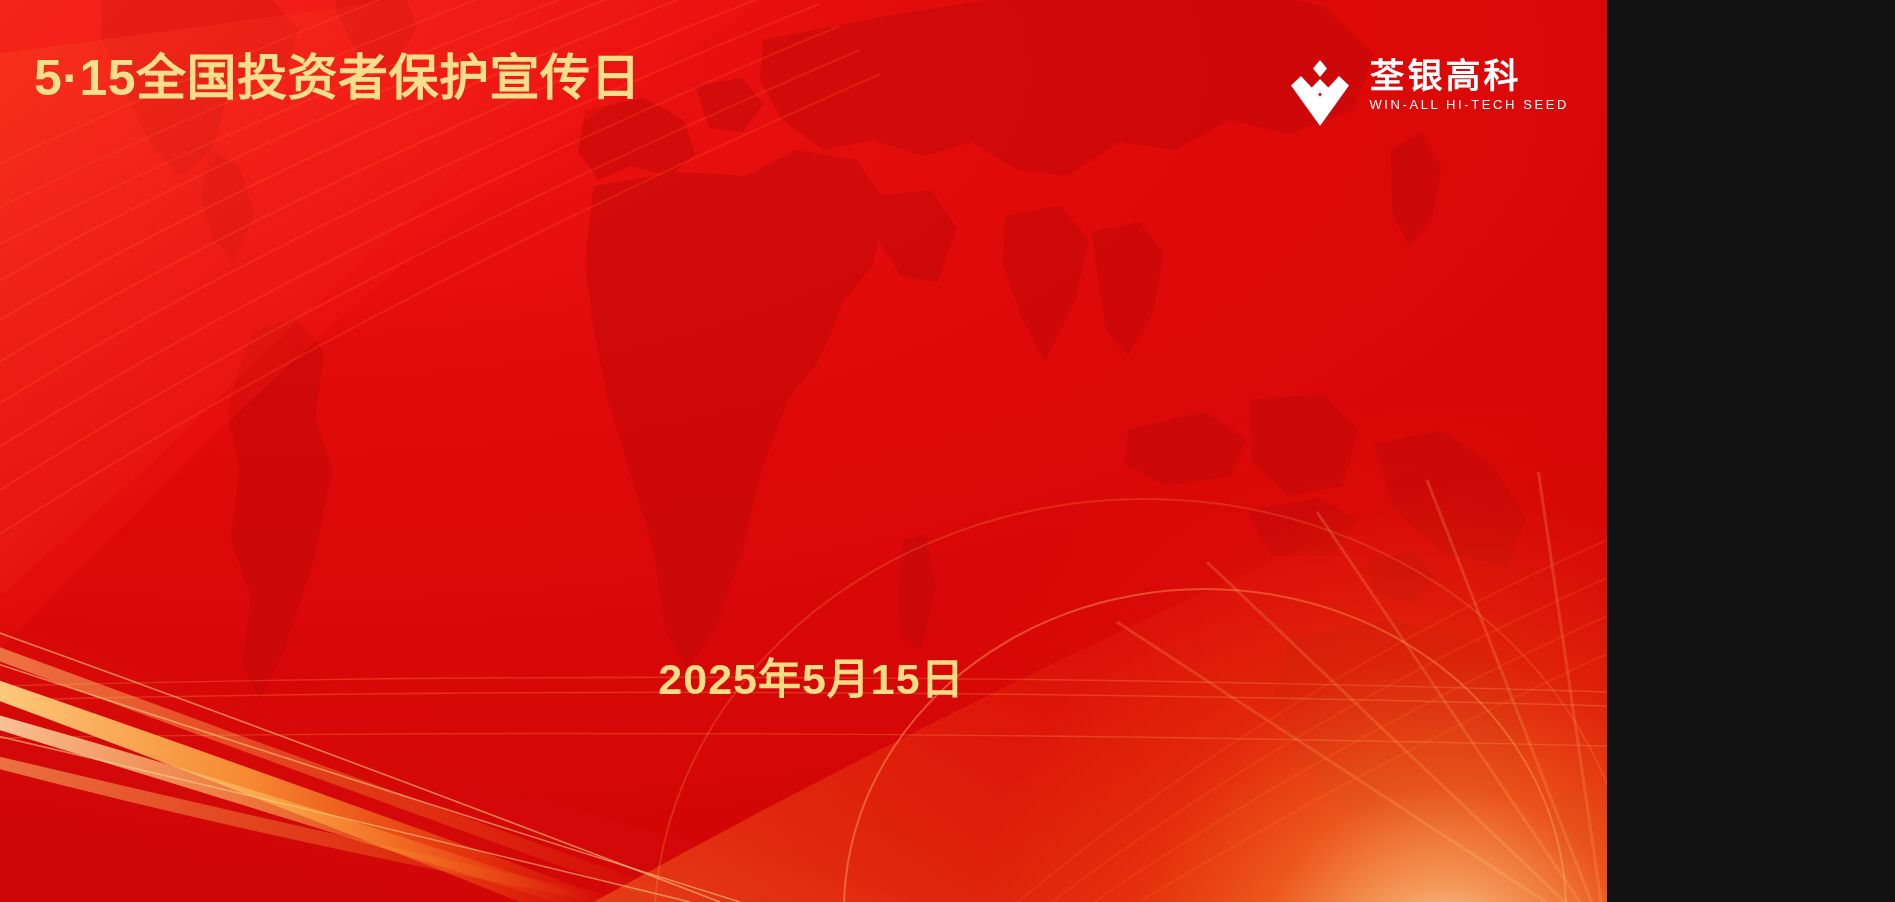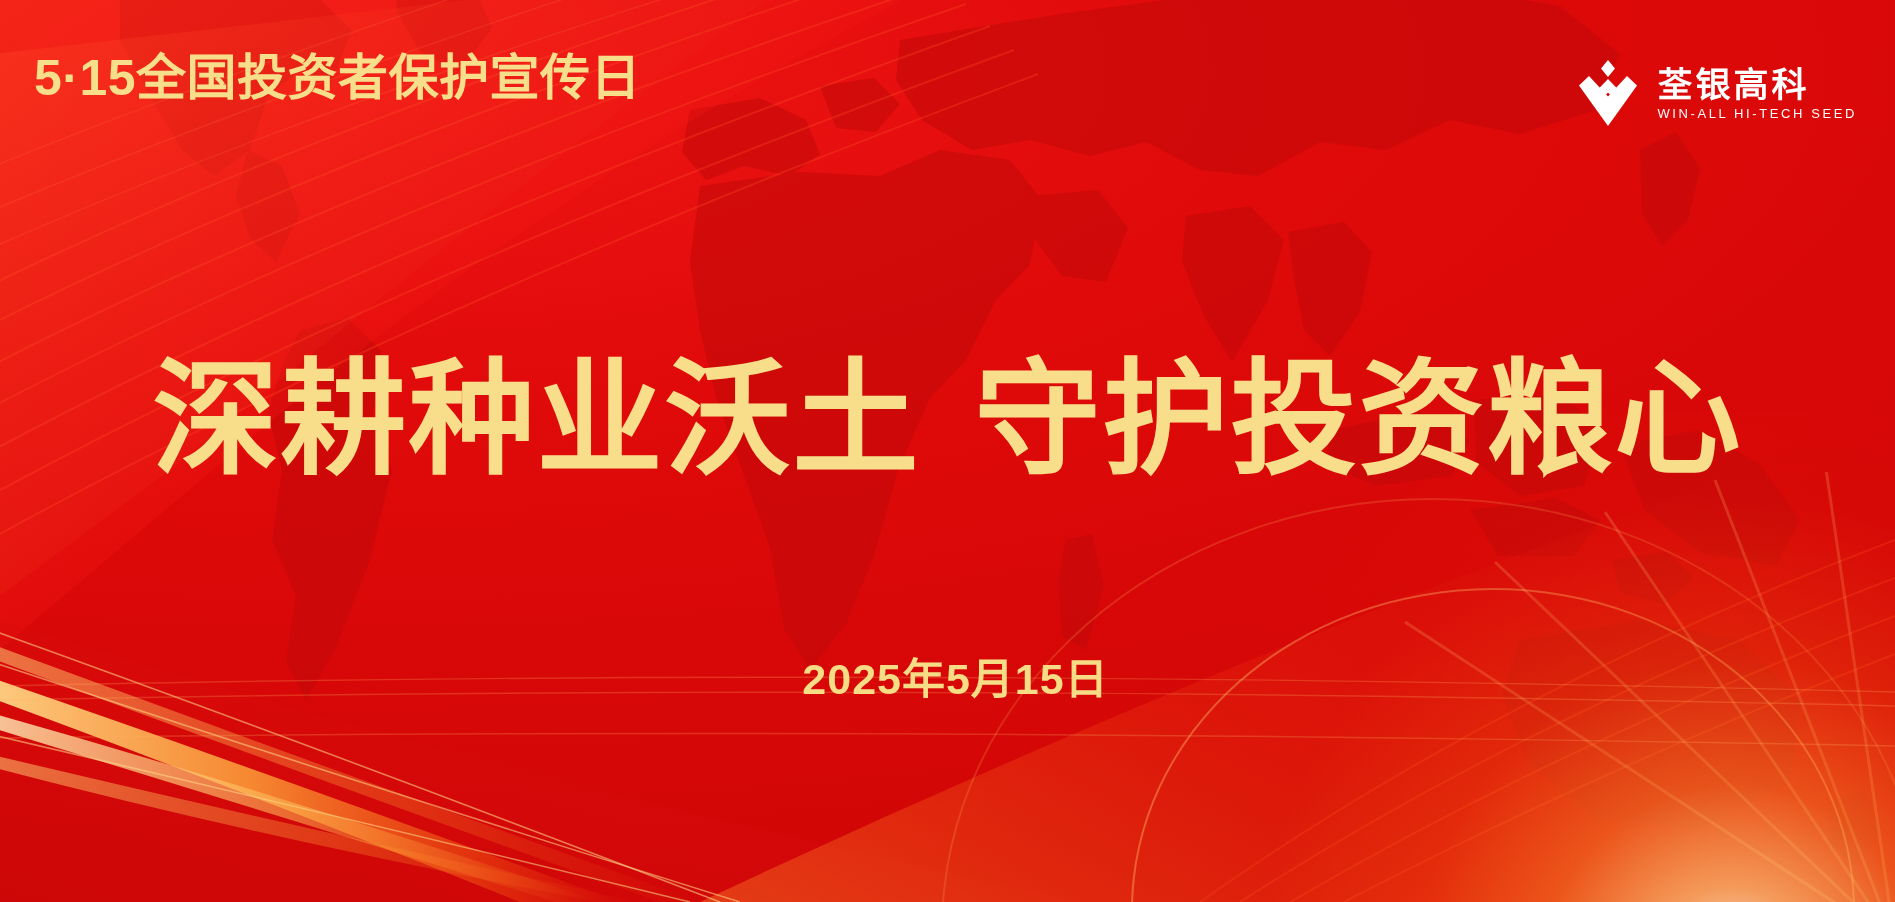--- a/index.html
+++ b/index.html
@@ -3,21 +3,21 @@
 <meta charset="utf-8">
 <title>5·15 全国投资者保护宣传日</title>
 <style>
   html, body {
     margin: 0;
     padding: 0;
     background: #111;
   }
   #banner {
     position: relative;
-    width: 1895px;
+    width: 1607px;
     height: 902px;
     overflow: hidden;
     font-family: "Liberation Sans", "DejaVu Sans", sans-serif;
     background: #701a75;
     user-select: none;
   }
 
   
   .bg-base {
     position: absolute;
@@ -124,21 +124,21 @@
     color: #F7DE8B;
     white-space: nowrap;
   }
 
   
   .brand {
     position: absolute;
     right: 38px;
     top: 58px;
     display: flex;
-    align-items: center;
+    align-items: flex-start;
     gap: 18px;
   }
   .brand-mark { width: 62px; height: 70px; flex: none; }
   .brand-mark svg { width: 100%; height: 100%; display: block; }
   .brand-text { display: flex; flex-direction: column; gap: 5px; }
   .brand-cn {
     font-size: 35px;
     line-height: 1;
     font-weight: 700;
     color: #FFFFFF;
@@ -362,19 +362,16 @@
           <path d="M2 27.5 L12 18 L31 38.5 L50 18 L60 27.5 L31 68 Z"></path>
         </g>
       </svg>
     </div>
     <div class="brand-text">
       <div class="brand-cn">荃银高科</div>
       <div class="brand-en">WIN-ALL HI-TECH SEED</div>
     </div>
   </div>
 
-  <div class="headline">
-    <span>深耕种业沃土</span><span class="gap"></span><span>守护投资粮心</span>
-  </div>
 
   <div class="date">2025年5月15日</div>
 
 </div>
 
 </body></html>

